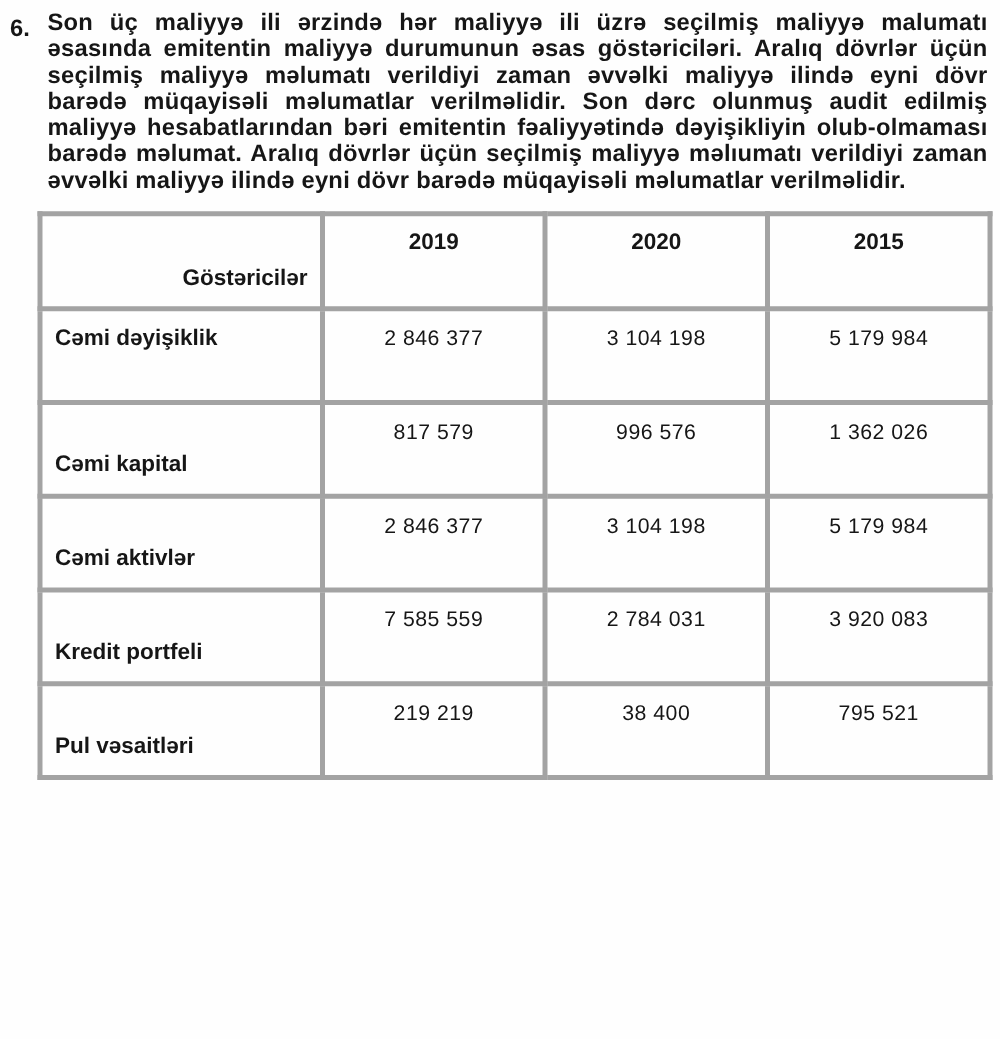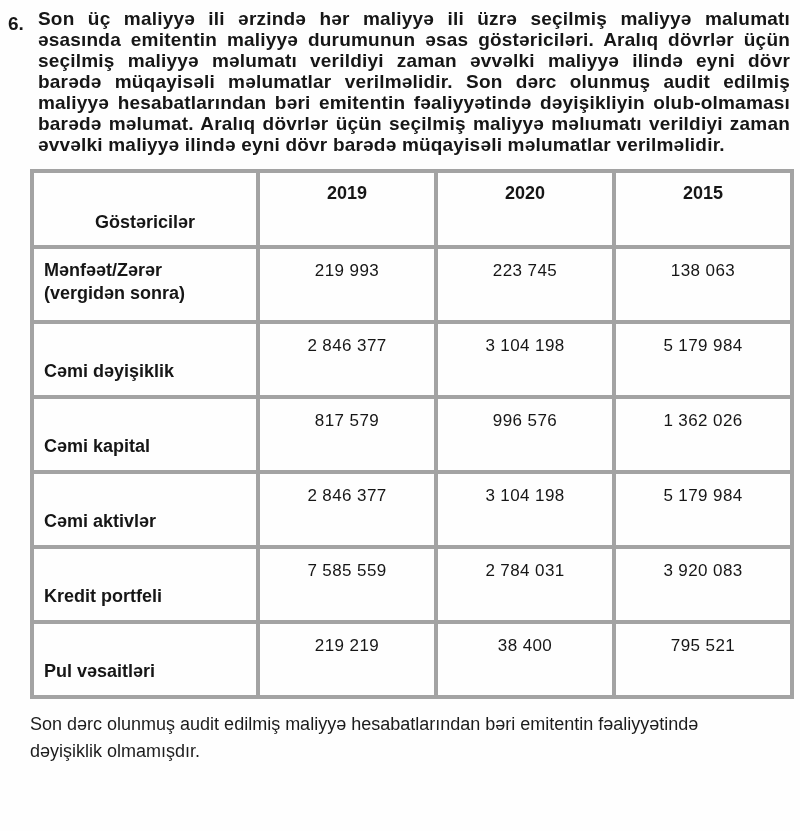--- a/index.html
+++ b/index.html
@@ -57,21 +57,21 @@
   table.fin-table td {
     border: 4px solid #a3a3a3;
     box-sizing: border-box;
   }
   col.c-label { width: 226px; }
   col.c-year  { width: 178px; }
 
   tr.hdr-row { height: 76px; }
   th.hdr-label {
     vertical-align: bottom;
-    text-align: center;
+    text-align: right;
     font-weight: 700;
     font-size: 18px;
     padding: 6px 10px 12px 10px;
   }
   th.hdr-year {
     vertical-align: top;
     text-align: center;
     font-weight: 700;
     font-size: 18px;
     padding-top: 10px;
@@ -129,26 +129,20 @@
     <thead>
       <tr class="hdr-row">
         <th class="hdr-label">Göstəricilər</th>
         <th class="hdr-year">2019</th>
         <th class="hdr-year">2020</th>
         <th class="hdr-year">2015</th>
       </tr>
     </thead>
     <tbody id="table-body">
         <tr class="data-row">
-          <td class="row-label">Mənfəət/Zərər (vergidən sonra)</td>
-          <td class="row-value">219 993</td>
-          <td class="row-value">223 745</td>
-          <td class="row-value">138 063</td>
-        </tr>
-        <tr class="data-row">
           <td class="row-label">Cəmi dəyişiklik</td>
           <td class="row-value">2 846 377</td>
           <td class="row-value">3 104 198</td>
           <td class="row-value">5 179 984</td>
         </tr>
         <tr class="data-row">
           <td class="row-label">Cəmi kapital</td>
           <td class="row-value">817 579</td>
           <td class="row-value">996 576</td>
           <td class="row-value">1 362 026</td>
@@ -167,15 +161,14 @@
         </tr>
         <tr class="data-row">
           <td class="row-label">Pul vəsaitləri</td>
           <td class="row-value">219 219</td>
           <td class="row-value">38 400</td>
           <td class="row-value">795 521</td>
         </tr>
       </tbody>
   </table>
 
-  <div class="footer-text">Son dərc olunmuş audit edilmiş maliyyə hesabatlarından bəri emitentin fəaliyyətində dəyişiklik olmamışdır.</div>
 
 </div>
 
 </body></html>

